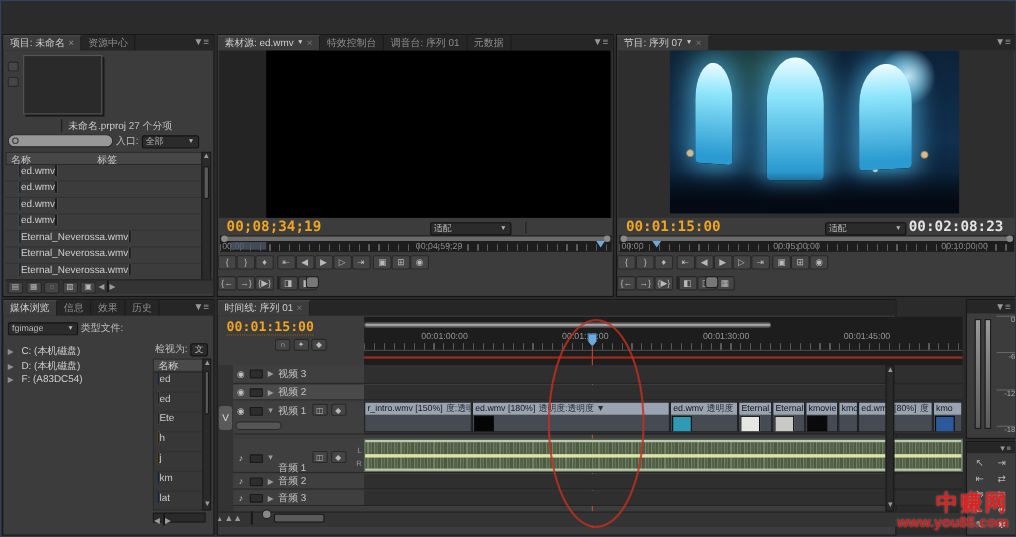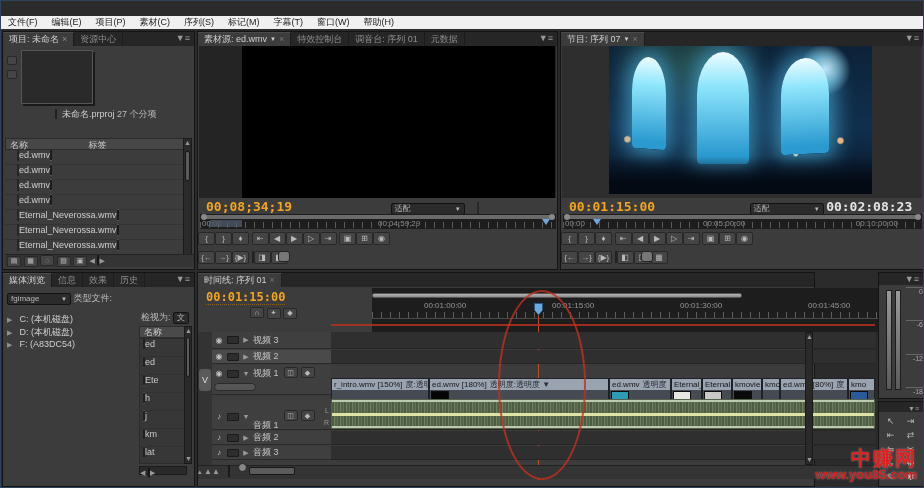--- a/index.html
+++ b/index.html
@@ -58,41 +58,20 @@
   .treearrow{color:#8f8f8f;font-size:7px;width:10px;display:inline-block;}
   .wavetex{position:absolute;left:0;right:0;
     background:repeating-linear-gradient(90deg,#4d5b43 0 2px,#70815f 2px 3px,#55634b 3px 5px,#62735a 5px 6px);}
 </style>
 </head>
 <body>
 
 <div id="stage">
 
 
-  <div class="abs" style="left:0;top:15px;width:924px;height:13px;background:#f0f0f0;display:flex;align-items:center;font-size:9px;">
-
-      <span class="menuitem">文件(F)</span>
-
-      <span class="menuitem">编辑(E)</span>
-
-      <span class="menuitem">项目(P)</span>
-
-      <span class="menuitem">素材(C)</span>
-
-      <span class="menuitem">序列(S)</span>
-
-      <span class="menuitem">标记(M)</span>
-
-      <span class="menuitem">字幕(T)</span>
-
-      <span class="menuitem">窗口(W)</span>
-
-      <span class="menuitem">帮助(H)</span>
-
-  </div>
 
   <div class="panel" style="left:1px;top:30px;width:193px;height:239px;">
     <div class="tabbar">
       <span class="tab active">
         <span>项目: 未命名</span>
         <span style="color:#8a8a8a;">×</span>
       </span>
       <span class="tab">资源中心</span>
       <span class="pmenu">▼≡</span>
     </div>
@@ -100,20 +79,30 @@
     <span class="iconbtn small" style="left:4px;top:24px;position:absolute;min-width:10px;height:9px;"></span>
     <span class="iconbtn small" style="left:4px;top:38px;position:absolute;min-width:10px;height:9px;"></span>
     <div class="abs" style="left:18px;top:18px;width:72px;height:54px;background:#2a2a2a;border:1px solid #555;box-shadow:2px 2px 0 #1a1a1a;"></div>
 
     <div class="abs row" style="left:4px;top:76px;width:185px;height:12px;padding-left:48px;">
       <span class="fileicon" style="background:#6c6c6c;"></span>
       <span style="margin-left:5px;color:#cfcfcf;">未命名.prproj</span>
       <span style="margin-left:auto;color:#bdbdbd;">27 个分项</span>
     </div>
 
+    <div class="abs row" style="left:4px;top:90px;width:185px;height:13px;gap:4px;">
+      <span style="width:96px;height:12px;background:#989898;border:1px solid #2a2a2a;border-radius:6px;display:inline-flex;align-items:center;padding-left:3px;">
+        <span style="width:6px;height:6px;border:1px solid #3c3c3c;border-radius:50%;position:relative;display:inline-block;"></span>
+      </span>
+      <span style="color:#bdbdbd;">入口:</span>
+      <span class="select" style="width:52px;">
+        <span>全部</span>
+        <span style="font-size:6px;">▼</span>
+      </span>
+    </div>
 
     <div class="abs row" style="left:2px;top:106px;width:183px;height:12px;background:#474747;border:1px solid #2b2b2b;padding:0 4px;">
       <span>名称</span>
       <span style="margin-left:58px;">标签</span>
     </div>
 
     <div class="abs" style="left:2px;top:118px;width:183px;height:106px;overflow:hidden;">
 
         <div class="row" style="height:15px;border-bottom:1px solid #333;padding-left:12px;gap:5px;">
           <span class="filmicon"></span>
@@ -399,21 +388,21 @@
     <div class="abs row" style="left:52px;top:34px;gap:4px;">
       
         <span class="iconbtn small">∩</span>
       
         <span class="iconbtn small">✦</span>
       
         <span class="iconbtn small">◆</span>
       
     </div>
 
-    <div class="abs ruler" style="left:133px;top:15px;width:544px;height:44px;margin-left:41px;">
+    <div class="abs ruler" style="left:133px;top:15px;width:544px;height:44px;">
       <div class="abs" style="left:0;top:5px;width:370px;height:5px;background:linear-gradient(#b5b5b5,#8a8a8a);border-radius:2px;border:1px solid #555;"></div>
 
         <span class="abs" style="top: 13px; color: rgb(152, 152, 152); left: 52px;">00:01:00:00</span>
 
         <span class="abs" style="top: 13px; color: rgb(152, 152, 152); left: 180px;">00:01:15:00</span>
 
         <span class="abs" style="top: 13px; color: rgb(152, 152, 152); left: 308px;">00:01:30:00</span>
 
         <span class="abs" style="top: 13px; color: rgb(152, 152, 152); left: 436px;">00:01:45:00</span>
 
@@ -445,21 +434,21 @@
 
     <div class="thead" style="top:92px;height:30px;flex-wrap:wrap;align-content:flex-start;">
       <span class="eye" style="margin-top:2px;">◉</span>
       <span class="lockbox" style="margin-top:3px;"></span>
       <span class="twirl" style="margin-top:2px;">▼</span>
       <span style="margin-top:2px;">视频 1</span>
       <span class="iconbtn small" style="margin-left:2px;">◫</span>
       <span class="iconbtn small">◆</span>
       <span style="width:42px;height:8px;background:#555;border-radius:4px;border:1px solid #2a2a2a;"></span>
     </div>
-    <div class="lane" style="top:105px;height:30px;">
+    <div class="lane" style="top:92px;height:30px;">
 
         <div class="clip" style="left: 0px; width: 98px;">
           <div class="clipcap">
             <span>r_intro.wmv [150%]</span>
             <span style="color:#2a2f36;">度:透明度 ▼</span>
           </div>
 
         </div>
 
         <div class="clip" style="left: 98px; width: 180px;">

